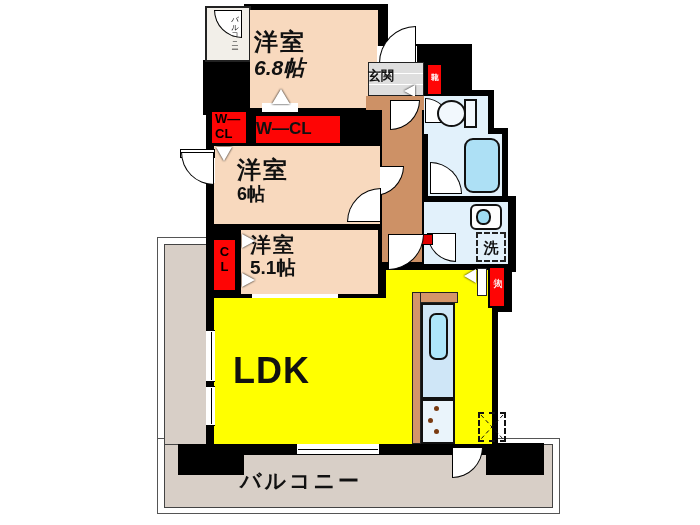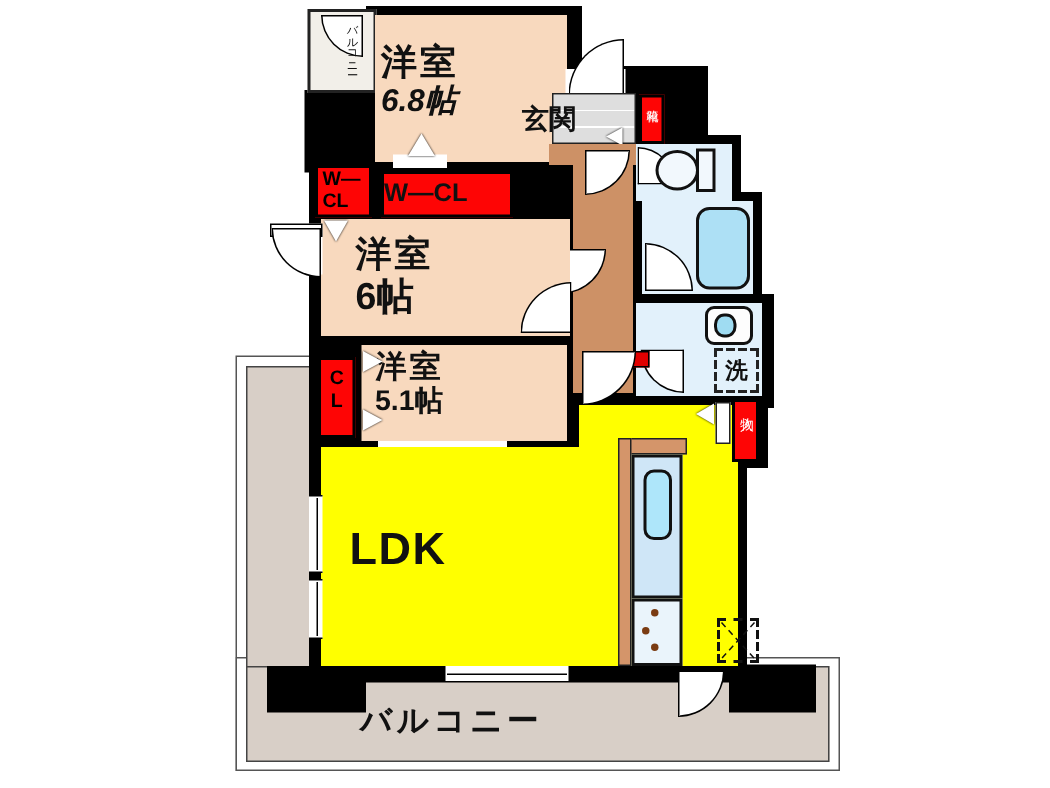--- a/index.html
+++ b/index.html
@@ -55,21 +55,21 @@
     <span style="font-size:21px;font-style:italic;">6.8帖</span>
   </div>
   <div class="win" style="left:262px;top:103px;width:36px;height:9px;"></div>
   <div class="tri" style="left:272px;top:89px;border-left:9px solid transparent;border-right:9px solid transparent;border-bottom:15px solid #fff;"></div>
 
   <div class="win" style="left:377px;top:46px;width:40px;height:17px;"></div>
   <div class="arc" style="left:379px;top:26px;width:37px;height:37px;border-radius:100% 0 0 0;"></div>
   <div style="left:368px;top:62px;width:56px;height:34px;background:
        repeating-linear-gradient(0deg,var(--entrance_tile,#dedede) 0 10px,#fff 10px 11px),
        var(--entrance_tile,#dedede);border:1px solid #222;"></div>
-  <div class="lbl" style="left:348px;top:69px;width:44px;font-size:18px;font-weight:600;">玄関</div>
+  <div class="lbl" style="left:368px;top:69px;width:44px;font-size:13px;font-weight:600;">玄関</div>
   <div class="tri" style="left:404px;top:85px;border-top:6px solid transparent;border-bottom:6px solid transparent;border-right:11px solid #fff;"></div>
 
   <div class="red" style="left:426px;top:63px;width:17px;height:33px;">
     <span class="vtext" style="position:absolute;left:2px;top:2px;font-size:8px;color:#fff;">靴箱</span>
   </div>
 
   <div class="wet" style="left:424px;top:96px;width:64px;height:38px;"></div>
   <div class="arc" style="left:425px;top:98px;width:25px;height:25px;border-radius:0 100% 0 0;"></div>
   <div style="left:437px;top:100px;width:29px;height:27px;background:#f2f8fd;border:2px solid #111;border-radius:50%;"></div>
   <div style="left:464px;top:99px;width:13px;height:29px;background:#f2f8fd;border:2px solid #111;"></div>
@@ -91,21 +91,21 @@
   <div class="arc" style="left:390px;top:100px;width:30px;height:30px;border-radius:0 0 100% 0;"></div>
   <div class="arc" style="left:374px;top:166px;width:30px;height:30px;border-radius:0 0 100% 0;"></div>
   <div class="arc" style="left:388px;top:234px;width:36px;height:36px;border-radius:0 0 100% 0;"></div>
 
   <div class="red" style="left:210px;top:110px;width:38px;height:35px;font-size:13px;line-height:1.15;padding-left:3px;word-break:break-all;font-weight:600;">W—CL</div>
   <div class="red lbl" style="left:254px;top:114px;width:88px;height:31px;font-size:17px;line-height:26px;">W—CL</div>
 
   <div class="room" style="left:214px;top:146px;width:166px;height:78px;"></div>
   <div class="lbl" style="left:237px;top:156px;width:120px;">
     <span style="font-size:24px;letter-spacing:2px;">洋室</span><br>
-    <span style="font-size:25px;">6帖</span>
+    <span style="font-size:18px;">6帖</span>
   </div>
   <div class="tri" style="left:216px;top:147px;border-left:8px solid transparent;border-right:8px solid transparent;border-top:14px solid #fff;"></div>
   <div class="arc" style="left:347px;top:188px;width:34px;height:34px;border-radius:100% 0 0 0;"></div>
 
   <div class="win" style="left:206px;top:150px;width:9px;height:33px;"></div>
   <div style="left:180px;top:149px;width:35px;height:9px;background:#fff;border:1px solid #000;"></div>
   <div class="arc" style="left:181px;top:152px;width:33px;height:33px;border-radius:0 0 0 100%;"></div>
 
   <div class="red" style="left:212px;top:238px;width:25px;height:54px;">
     <span class="vtext" style="position:absolute;left:4px;top:4px;font-size:13px;font-weight:600;">CL</span>
@@ -118,21 +118,21 @@
   </div>
   <div class="tri" style="left:242px;top:234px;border-top:7px solid transparent;border-bottom:7px solid transparent;border-left:13px solid #fff;"></div>
   <div class="tri" style="left:242px;top:273px;border-top:7px solid transparent;border-bottom:7px solid transparent;border-left:13px solid #fff;"></div>
   <div class="win" style="left:252px;top:294px;width:86px;height:7px;">
       <div class="hline"></div>
     </div>
 
   <div style="left:214px;top:298px;width:278px;height:146px;background:var(--ldk,#ffff00);"></div>
   <div style="left:386px;top:270px;width:106px;height:60px;background:var(--ldk,#ffff00);"></div>
   <div class="lbl" style="left:233px;top:350px;width:200px;font-weight:600;">
-    <span style="font-size:30px;letter-spacing:1px;">LDK</span><br>
+    <span style="font-size:36px;letter-spacing:1px;">LDK</span><br>
   </div>
 
   <div style="left:412px;top:292px;width:46px;height:11px;background:#d4956a;border:1px solid #222;"></div>
   <div style="left:412px;top:292px;width:9px;height:152px;background:#d4956a;border:1px solid #222;"></div>
   <div style="left:421px;top:303px;width:34px;height:96px;background:#cfe6f7;border:2px solid #111;"></div>
   <div style="left:429px;top:313px;width:19px;height:47px;background:#aee6fa;border:2px solid #111;border-radius:7px;"></div>
   <div style="left:421px;top:399px;width:34px;height:45px;background:#eaf4fb;border:2px solid #111;"></div>
   <div class="dot" style="left:434px;top:406px;"></div>
   <div class="dot" style="left:428px;top:418px;"></div>
   <div class="dot" style="left:434px;top:429px;"></div>

